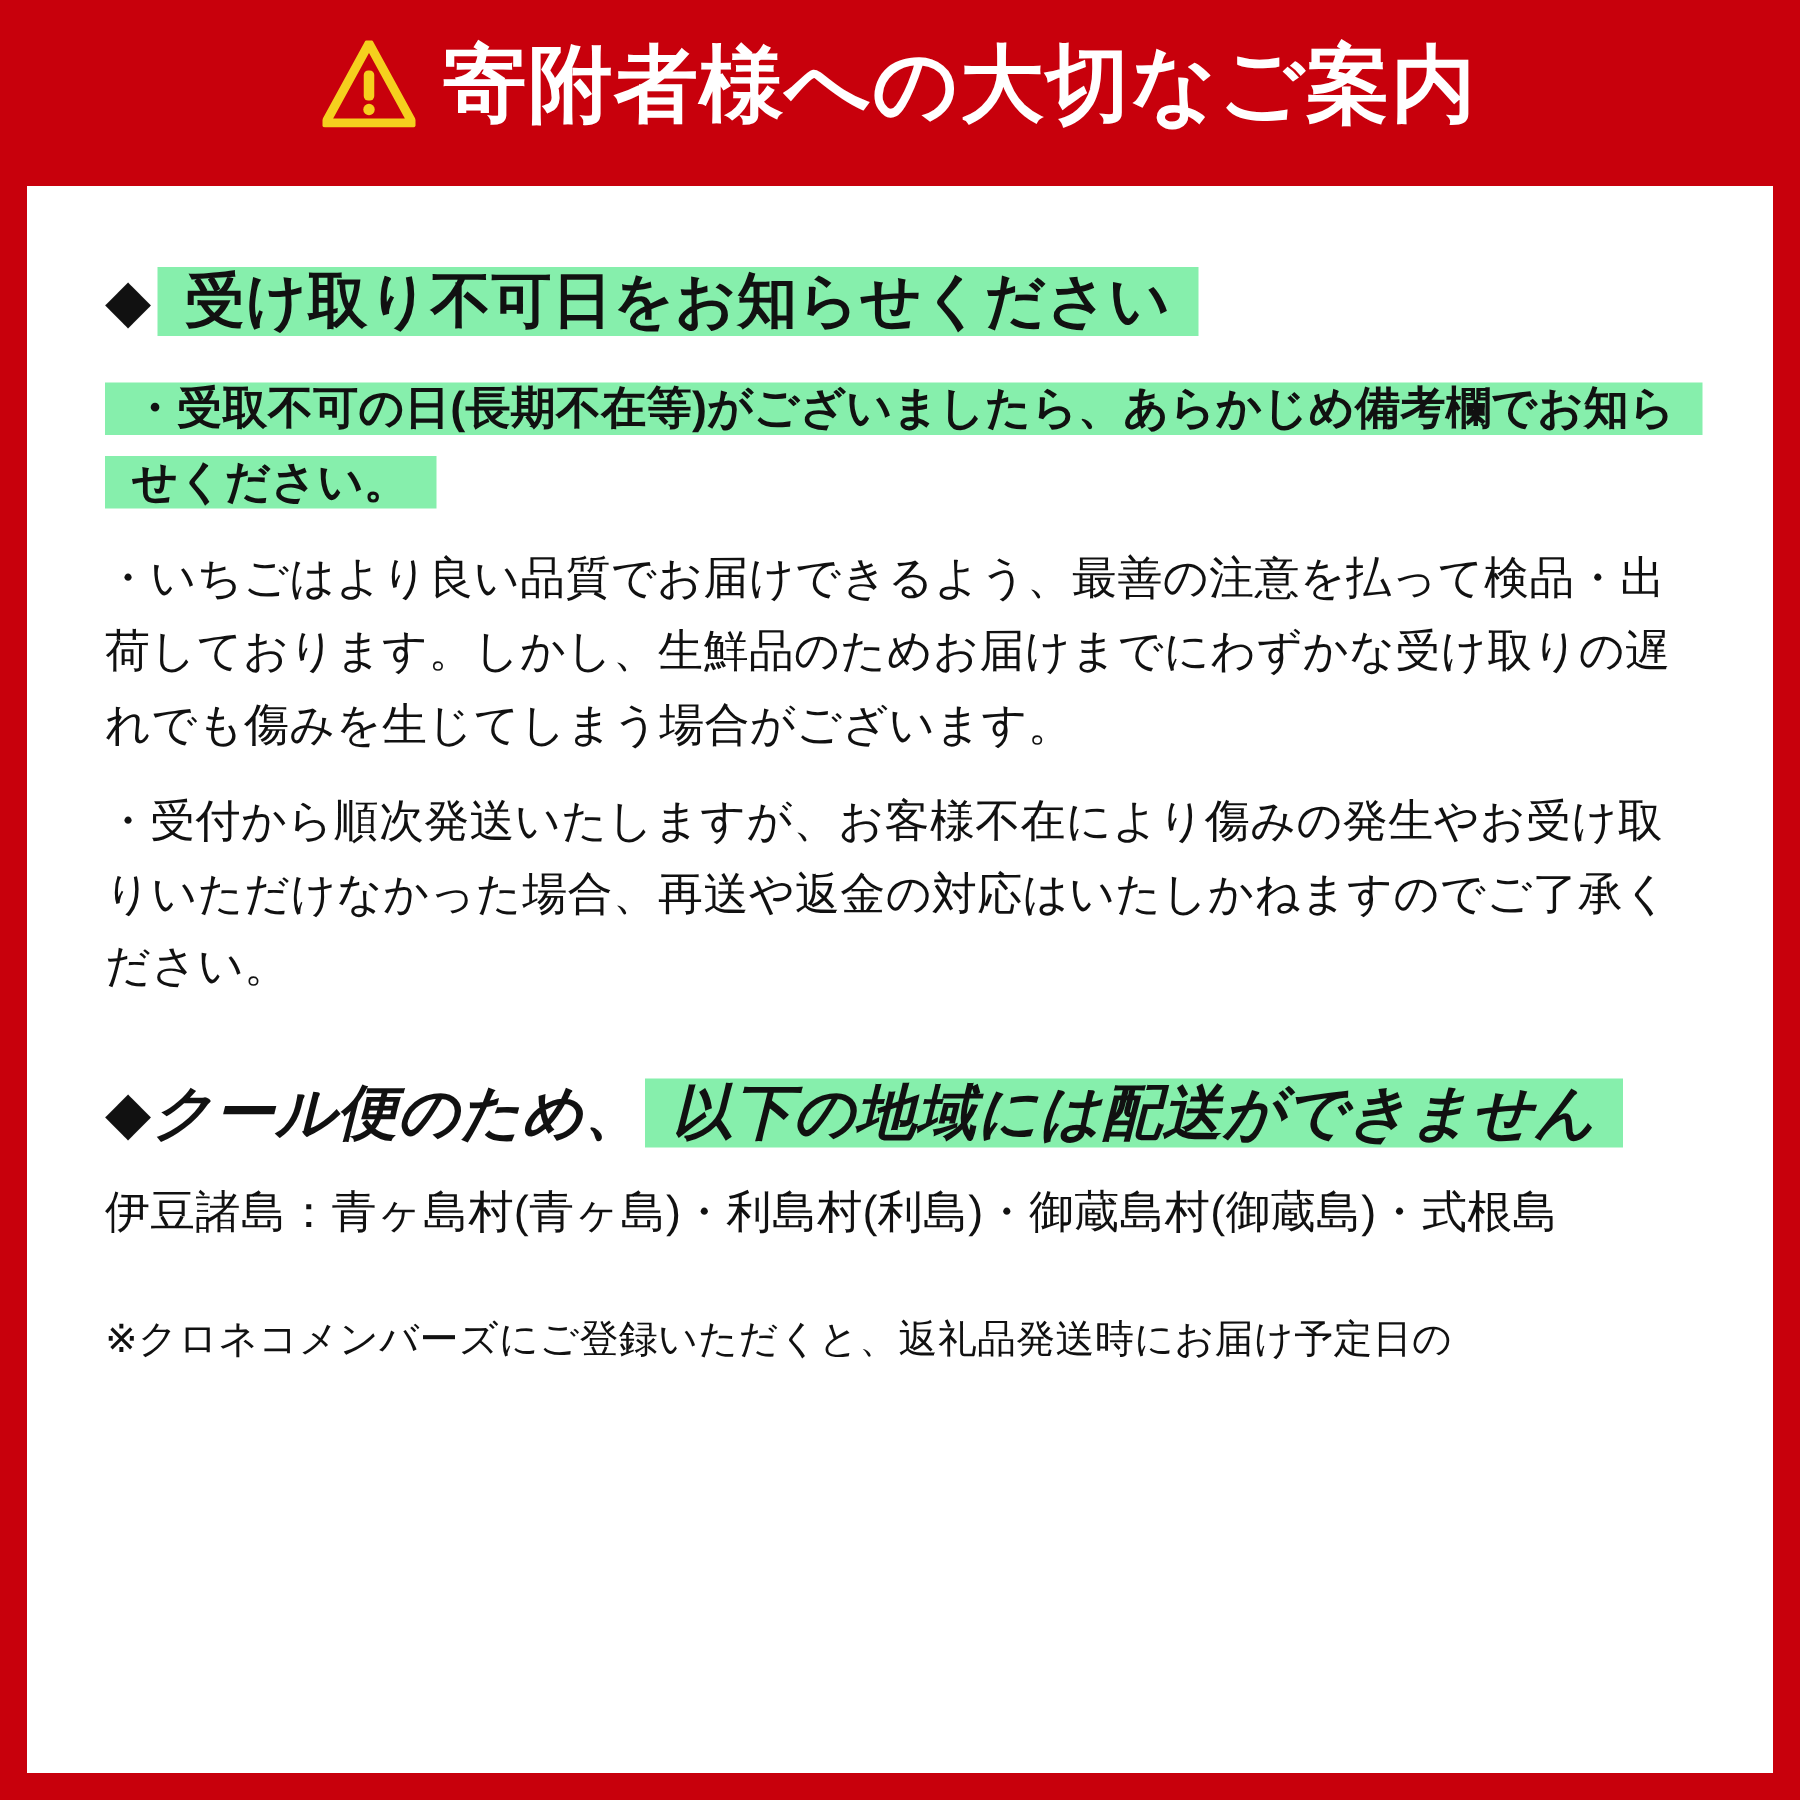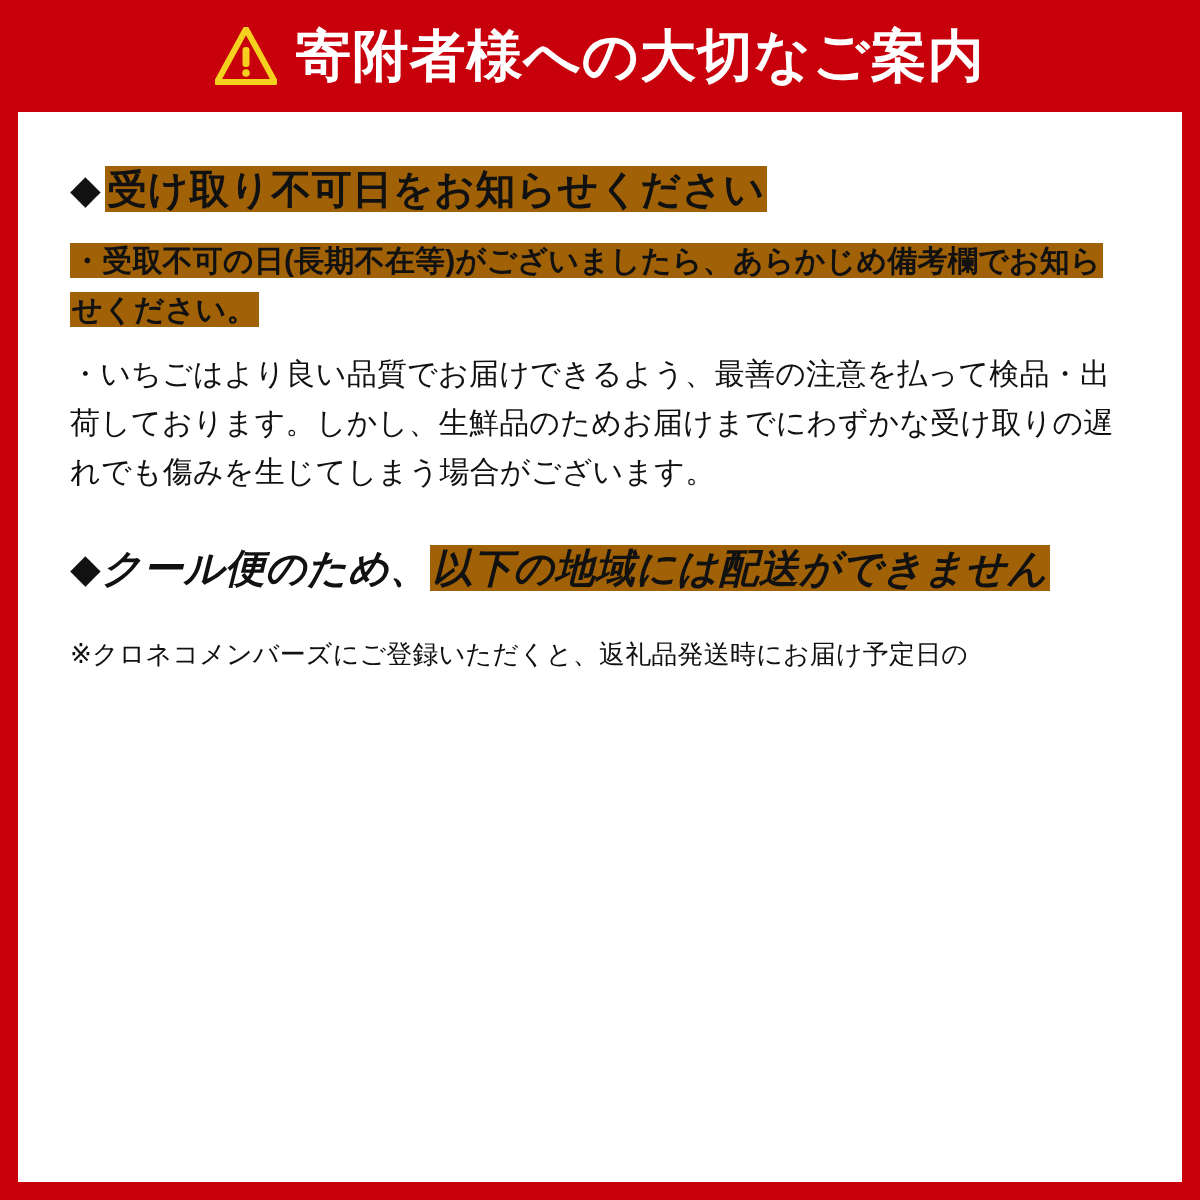--- a/index.html
+++ b/index.html
@@ -15,20 +15,21 @@
     overflow: hidden;
   }
 
   .poster {
     width: 1200px;
     height: 1200px;
     box-sizing: border-box;
     background: #c8000c;
     display: flex;
     flex-direction: column;
+    gap: 12px;
   }
 
   .header {
     height: 112px;
     flex: 0 0 112px;
     display: flex;
     align-items: center;
     justify-content: center;
     gap: 18px;
     background: #c8000c;
@@ -66,22 +67,22 @@
     font-weight: 700;
     line-height: 1.28;
     margin: 0 0 22px 0;
     letter-spacing: 0.5px;
   }
   .section-heading .diamond {
     display: inline-block;
     margin-right: 4px;
   }
   .hl {
-    background: #a16207;
-    padding: 1px 2px;
+    background: #86efac;
+    padding: 1px 18px;
     box-decoration-break: clone;
     -webkit-box-decoration-break: clone;
   }
 
   .para {
     font-size: 30px;
     line-height: 1.62;
     margin: 0 0 16px 0;
     text-indent: 0;
     letter-spacing: 0.2px;
@@ -135,22 +136,24 @@
   </div>
 
   <div class="card">
 
     <h2 class="section-heading"><span class="diamond">◆</span><span class="hl">受け取り不可日をお知らせください</span></h2>
 
     <p class="para para-bold"><span class="hl">・受取不可の日(長期不在等)がございましたら、あらかじめ備考欄でお知らせください。</span></p>
 
     <p class="para">・いちごはより良い品質でお届けできるよう、最善の注意を払って検品・出荷しております。しかし、生鮮品のためお届けまでにわずかな受け取りの遅れでも傷みを生じてしまう場合がございます。</p>
 
+    <p class="para">・受付から順次発送いたしますが、お客様不在により傷みの発生やお受け取りいただけなかった場合、再送や返金の対応はいたしかねますのでご了承ください。</p>
 
     <h2 class="heading2"><span class="diamond">◆</span><span>クール便のため、</span><span class="hl">以下の地域には配送ができません</span></h2>
 
+    <p class="region-line">伊豆諸島：青ヶ島村(青ヶ島)・利島村(利島)・御蔵島村(御蔵島)・式根島</p>
 
     <p class="note">
       <span>※クロネコメンバーズにご登録いただくと、返礼品発送時にお届け予定日の</span>
     </p>
 
   </div>
 </div>
 
 </body></html>

